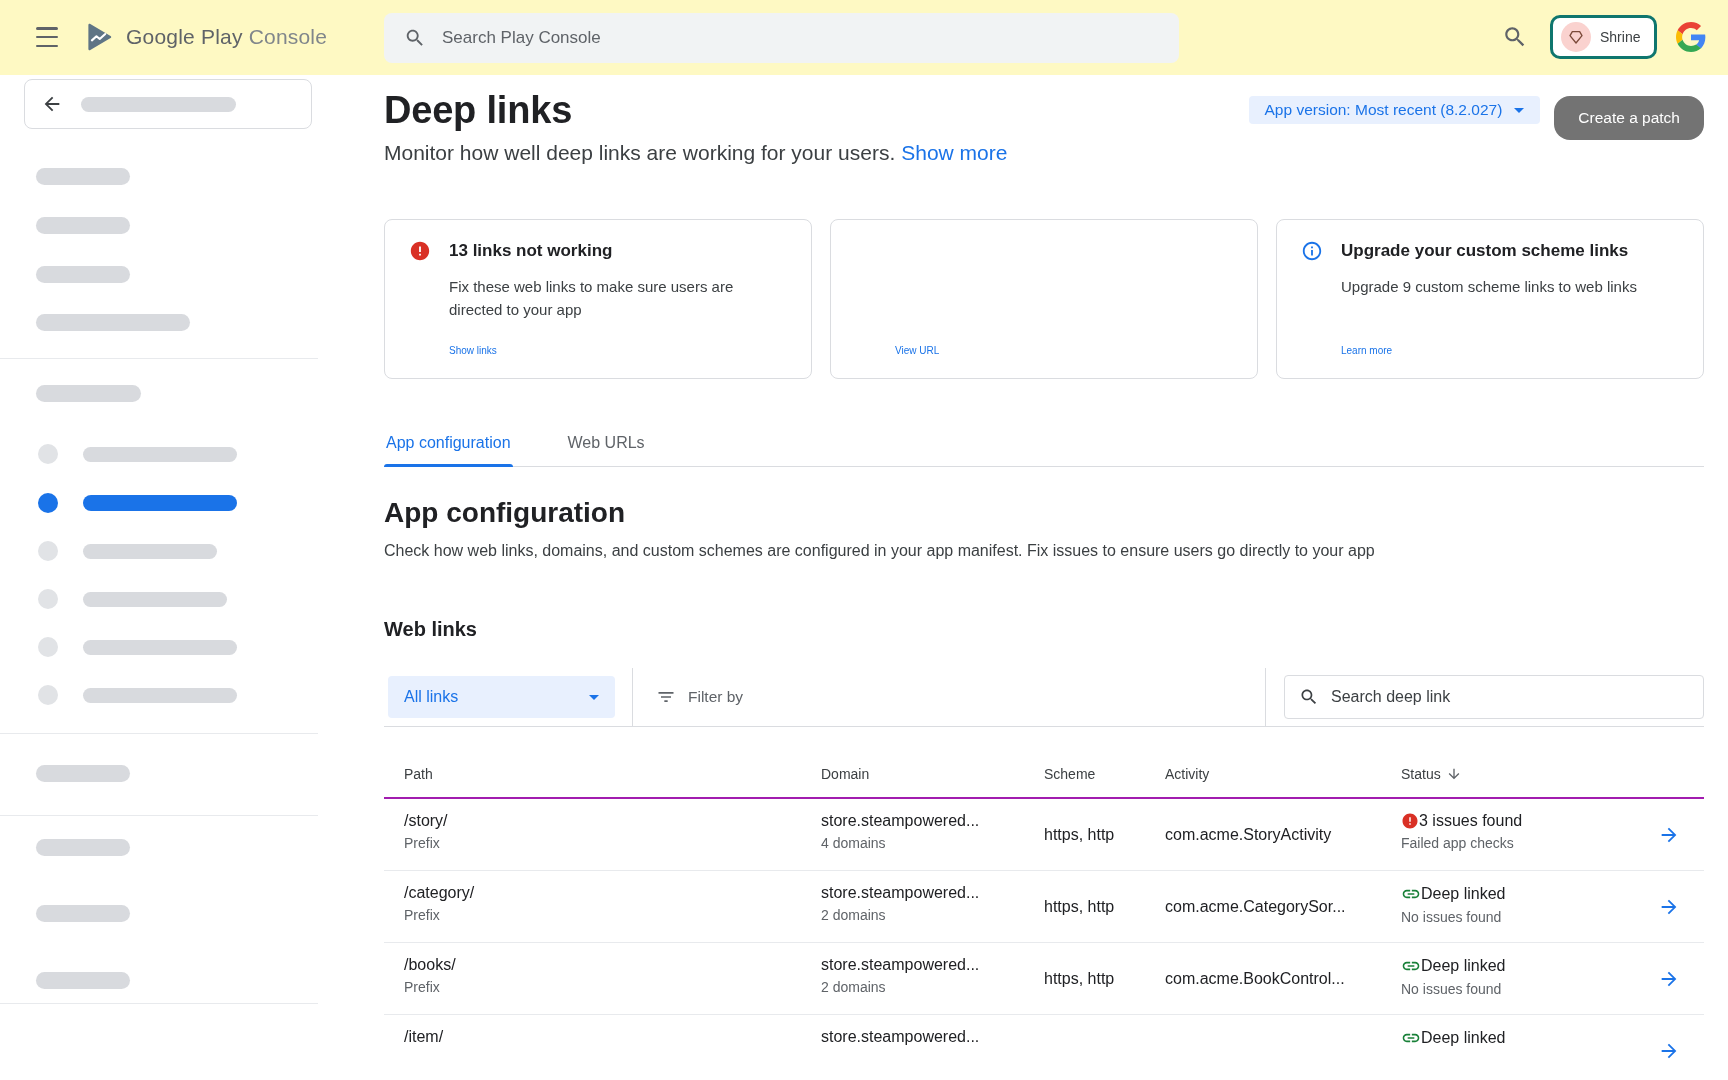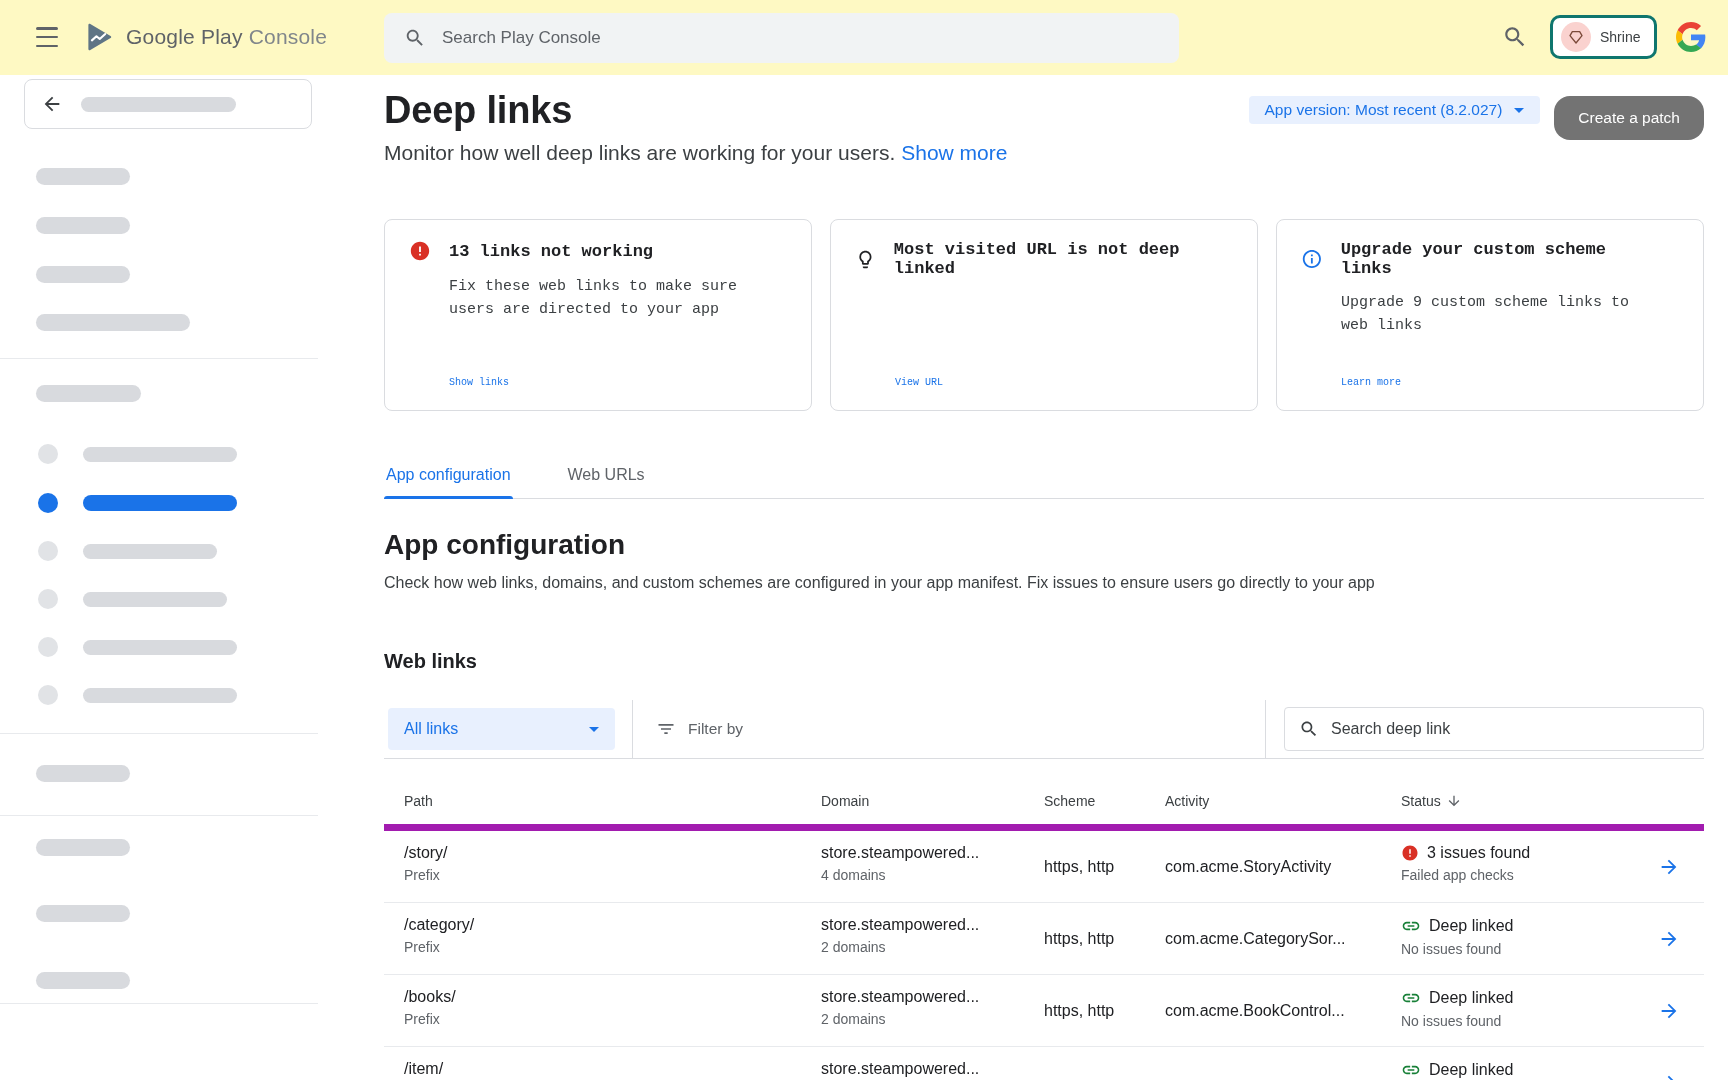--- a/index.html
+++ b/index.html
@@ -41,21 +41,21 @@
   .page-header { display:flex; justify-content:space-between; align-items:flex-start; margin-top:14px; }
   h1.page-title { font-size:38px; font-weight:600; color:#202124; letter-spacing:-.2px; }
   .subtitle { margin-top:9px; font-size:21px; color:#3c4043; }
   .subtitle a { color:#1a73e8; font-weight:500; margin-left:6px; }
   .header-actions { display:flex; gap:14px; margin-top:7px; }
   .version-chip { height:28px; background:#e8f0fe; border-radius:4px; color:#1a73e8; font-size:15.5px; font-weight:500; display:inline-flex; align-items:center; gap:12px; padding:0 16px; }
   .caret { width:0; height:0; border-left:5px solid transparent; border-right:5px solid transparent; border-top:5.5px solid #1a73e8; }
   .primary-btn { height:44px; background:#737373; border-radius:16px; color:#fff; font-size:15.5px; font-weight:500; padding:0 24px; }
 
   .cards { display:flex; gap:18px; margin-top:54px; }
-  .card { width:428px; height:192px; border:1px solid #dadce0; border-radius:8px; padding:20px 40px 22px 24px; display:flex; flex-direction:column;font-family:Liberation Mono, monospace; }
+  .card { width:428px; height:160px; border:1px solid #dadce0; border-radius:8px; padding:20px 40px 22px 24px; display:flex; flex-direction:column; }
   .card-head { display:flex; align-items:center; gap:18px; }
   .card-head h3 { font-size:17px; font-weight:700; color:#202124; }
   .card-body { margin:14px 0 0 40px; max-width:306px; font-size:15px; line-height:1.5; color:#3c4043; }
   .card-action { margin:auto 0 0 40px; color:#1a73e8; font-size:10px; font-weight:500; }
 
   .tabs { display:flex; gap:53px; margin-top:49px; border-bottom:1px solid #dadce0; }
   .tab { padding:6px 2px 14px; font-size:16px; font-weight:500; color:#5f6368; position:relative; cursor:pointer; }
   .tab.active { color:#1a73e8; }
   .tab.active::after { content:""; position:absolute; left:0; right:0; bottom:-1px; height:3px; background:#1a73e8; border-radius:3px 3px 0 0; }
 
@@ -69,29 +69,29 @@
   .vdiv { width:1px; align-self:stretch; background:#dadce0; }
   .vdiv.l { margin-left:17px; }
   .vdiv.r { margin-left:auto; }
   .filter-by { margin-left:23px; display:flex; align-items:center; gap:12px; color:#5f6368; font-size:15.5px; }
   .table-search { width:420px; height:44px; border:1px solid #dadce0; border-radius:4px; margin-left:18px; display:flex; align-items:center; gap:12px; padding:0 14px; }
   .table-search input { width:340px; font-size:16px; color:#202124; }
   .table-search input::placeholder { color:#3c4043; }
 
   .table { width:1320px; }
   .thead, .trow { display:grid; grid-template-columns:437px 223px 121px 236px 233px 70px; }
-  .thead { height:72px; border-bottom:7px solid #a21caf;text-align:right; }
+  .thead { height:72px; border-bottom:2px solid #a21caf;text-align:right; }
   .th { display:flex; align-items:flex-end; padding-bottom:15px; font-size:14px; font-weight:500; color:#3c4043; gap:5px; }
   .col-path { padding-left:20px; }
   .trow { height:72px; border-bottom:1px solid #e8eaed; }
   .td { padding-top:13px; }
   .td-main { font-size:16px; color:#202124; }
   .td-sub { margin-top:5px; font-size:14px; color:#5f6368; }
   .td.center { display:flex; align-items:center; padding-top:0; font-size:16px; color:#202124; }
-  .status-main { display:flex; align-items:center; gap:8px; font-size:16px; color:#202124; }
+  .status-main { display:flex; align-items:center; gap:0; font-size:16px; color:#202124; }
   .col-arrow { display:flex; align-items:center; justify-content:center; padding-top:0; }
 </style>
 </head>
 <body>
 
 <div class="topbar">
   <button class="hamburger" aria-label="menu">
     <span></span>
       <span></span>
       <span></span>
@@ -213,26 +213,20 @@
         <svg width="22" height="22" viewBox="0 0 24 24" fill="#d93025">
           <path d="M12 2C6.48 2 2 6.48 2 12s4.48 10 10 10 10-4.48 10-10S17.52 2 12 2zm1 15h-2v-2h2v2zm0-4h-2V7h2v6z"></path>
         </svg>
         <h3>13 links not working</h3>
       </div>
       <p class="card-body">Fix these web links to make sure users are directed to your app</p>
       <a class="card-action">Show links</a>
     </div>
 
     <div class="card">
-      <div class="card-head">
-        <svg width="23" height="23" viewBox="0 0 24 24" fill="#202124">
-          <path d="M9 21c0 .55.45 1 1 1h4c.55 0 1-.45 1-1v-1H9v1zm3-19C8.14 2 5 5.14 5 9c0 2.38 1.19 4.47 3 5.74V17c0 .55.45 1 1 1h6c.55 0 1-.45 1-1v-2.26c1.81-1.27 3-3.36 3-5.74 0-3.86-3.14-7-7-7zm2.85 11.1l-.85.6V16h-4v-2.3l-.85-.6C7.8 12.16 7 10.63 7 9c0-2.76 2.24-5 5-5s5 2.24 5 5c0 1.63-.8 3.16-2.15 4.1z"></path>
-        </svg>
-        <h3>Most visited URL is not deep linked</h3>
-      </div>
       <a class="card-action">View URL</a>
     </div>
 
     <div class="card">
       <div class="card-head">
         <svg width="22" height="22" viewBox="0 0 24 24" fill="#1a73e8">
           <path d="M11 7h2v2h-2zm0 4h2v6h-2zm1-9C6.48 2 2 6.48 2 12s4.48 10 10 10 10-4.48 10-10S17.52 2 12 2zm0 18c-4.41 0-8-3.59-8-8s3.59-8 8-8 8 3.59 8 8-3.59 8-8 8z"></path>
         </svg>
         <h3>Upgrade your custom scheme links</h3>
       </div>

